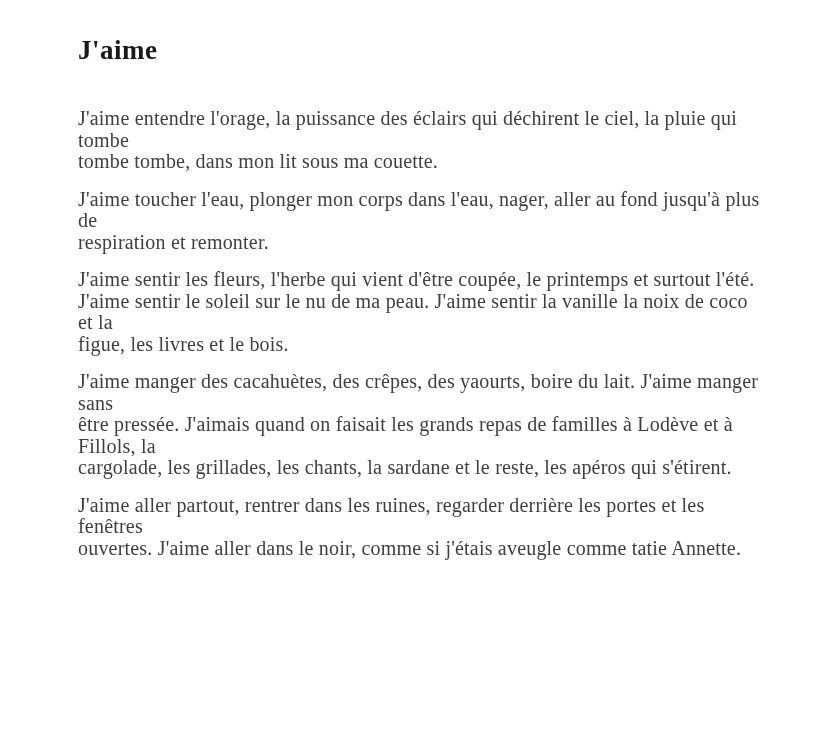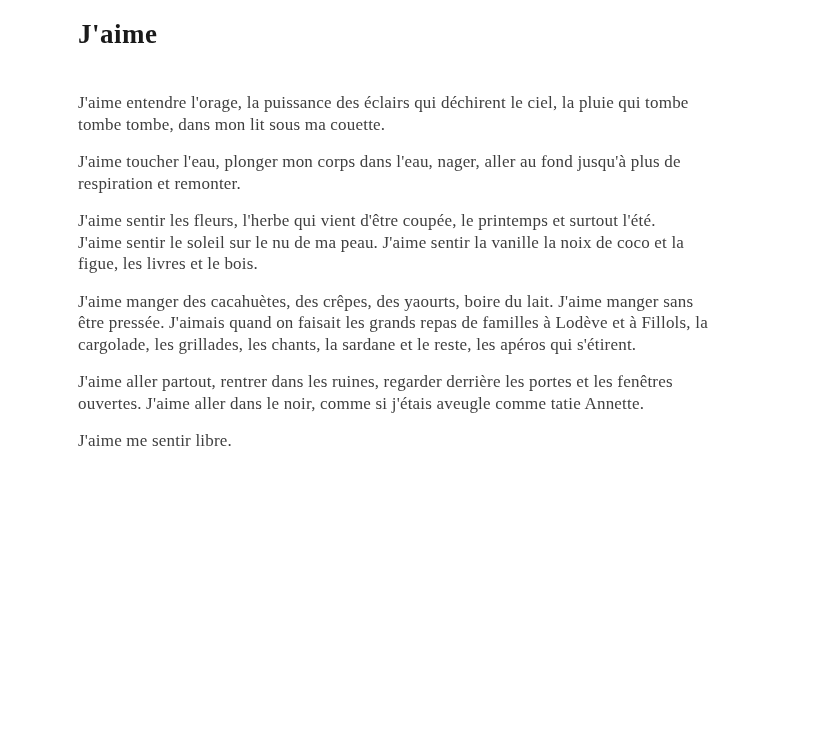--- a/index.html
+++ b/index.html
@@ -10,35 +10,35 @@
   body {
     width: 826px;
     height: 748px;
     overflow: hidden;
     font-family: "Liberation Serif", "DejaVu Serif", serif;
   }
   .doc {
     box-sizing: border-box;
     width: 826px;
     height: 748px;
-    padding: 18px 60px 0 78px;
+    padding: 34px 60px 0 78px;
     background: var(--bg, #ffffff);
   }
   .doc h1 {
     margin: 0 0 42px 0;
     font-size: 27px;
     line-height: 32px;
     font-weight: 700;
     letter-spacing: 0.5px;
     color: var(--title-color, #1a1a1a);
   }
   .doc p {
     margin: 0 0 16px 0;
     max-width: 700px;
-    font-size: 17px;
+    font-size: 20px;
     line-height: 21.5px;
     letter-spacing: 0.2px;
     color: var(--text-color, #3f3f3f);
     white-space: pre-line; 
   }
 </style>
 </head>
 <body>
 
 <div class="doc">
@@ -48,14 +48,13 @@
   <p>J'aime toucher l'eau, plonger mon corps dans l'eau, nager, aller au fond jusqu'à plus de
 respiration et remonter.</p>
   <p>J'aime sentir les fleurs, l'herbe qui vient d'être coupée, le printemps et surtout l'été.
 J'aime sentir le soleil sur le nu de ma peau. J'aime sentir la vanille la noix de coco et la
 figue, les livres et le bois.</p>
   <p>J'aime manger des cacahuètes, des crêpes, des yaourts, boire du lait. J'aime manger sans
 être pressée. J'aimais quand on faisait les grands repas de familles à Lodève et à Fillols, la
 cargolade, les grillades, les chants, la sardane et le reste, les apéros qui s'étirent.</p>
   <p>J'aime aller partout, rentrer dans les ruines, regarder derrière les portes et les fenêtres
 ouvertes. J'aime aller dans le noir, comme si j'étais aveugle comme tatie Annette.</p>
-  <p>J'aime me sentir libre.</p>
 </div>
 
 </body></html>

